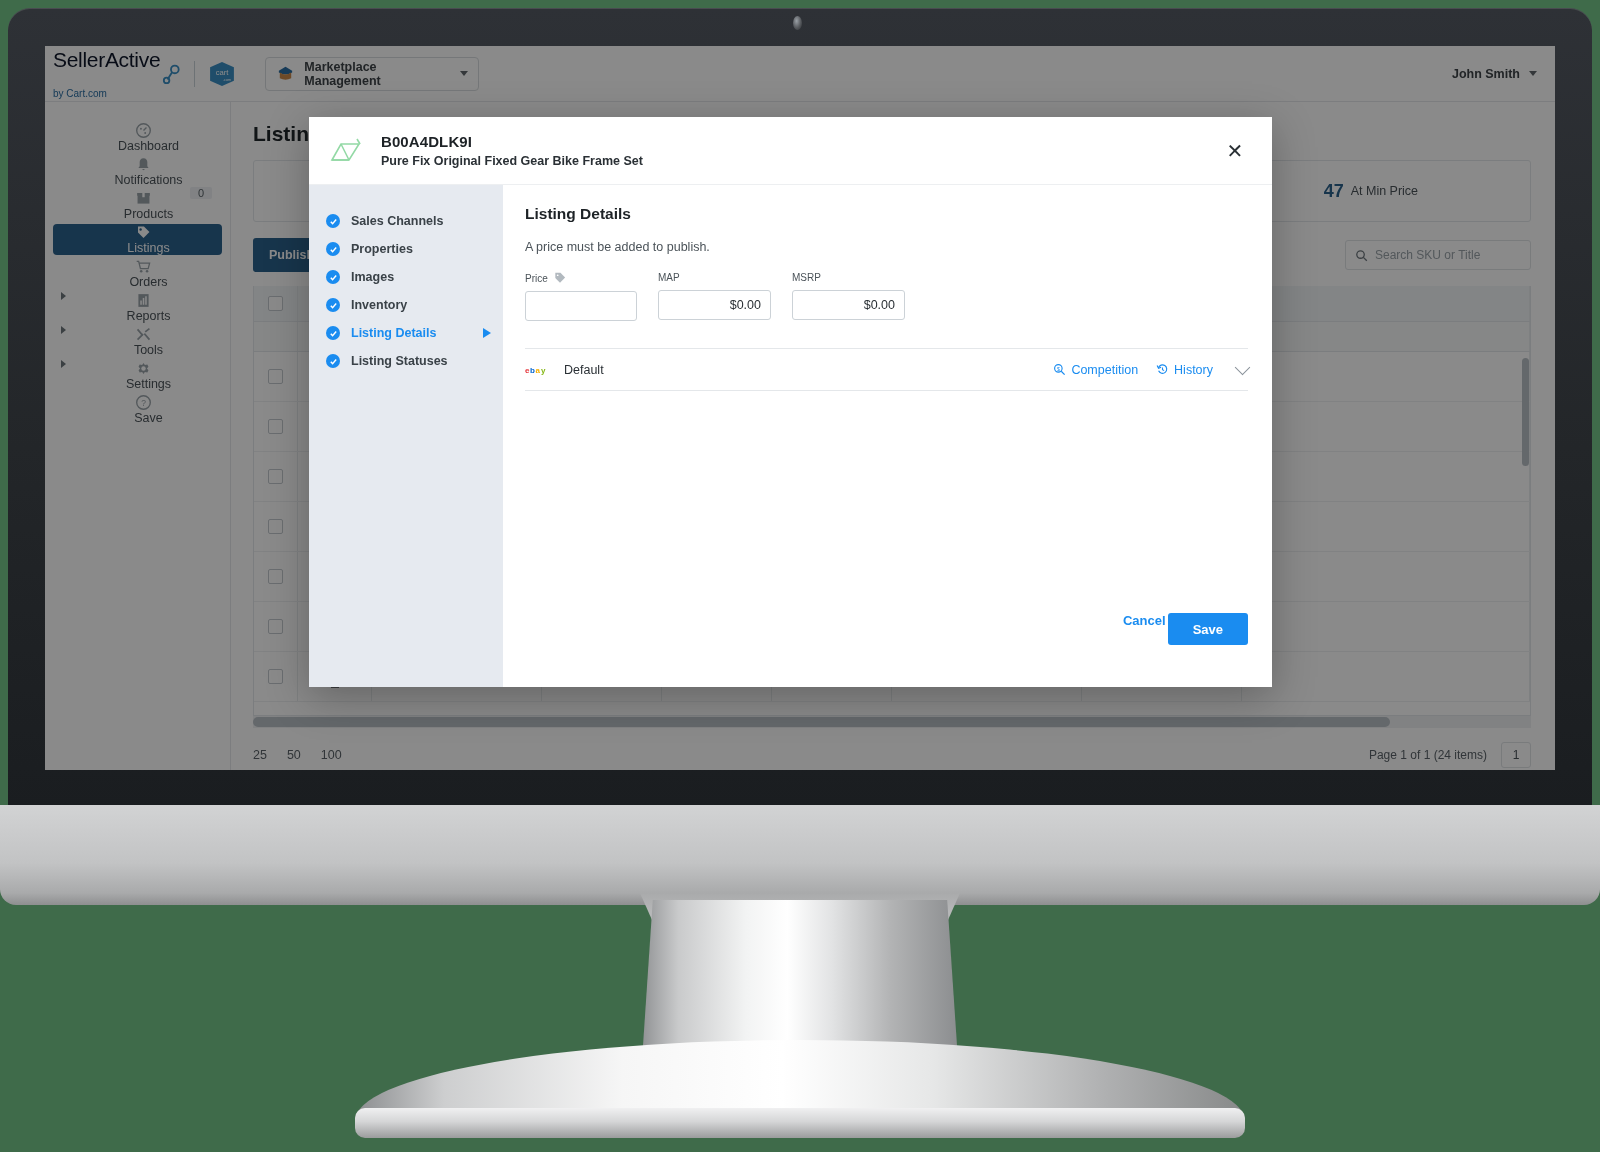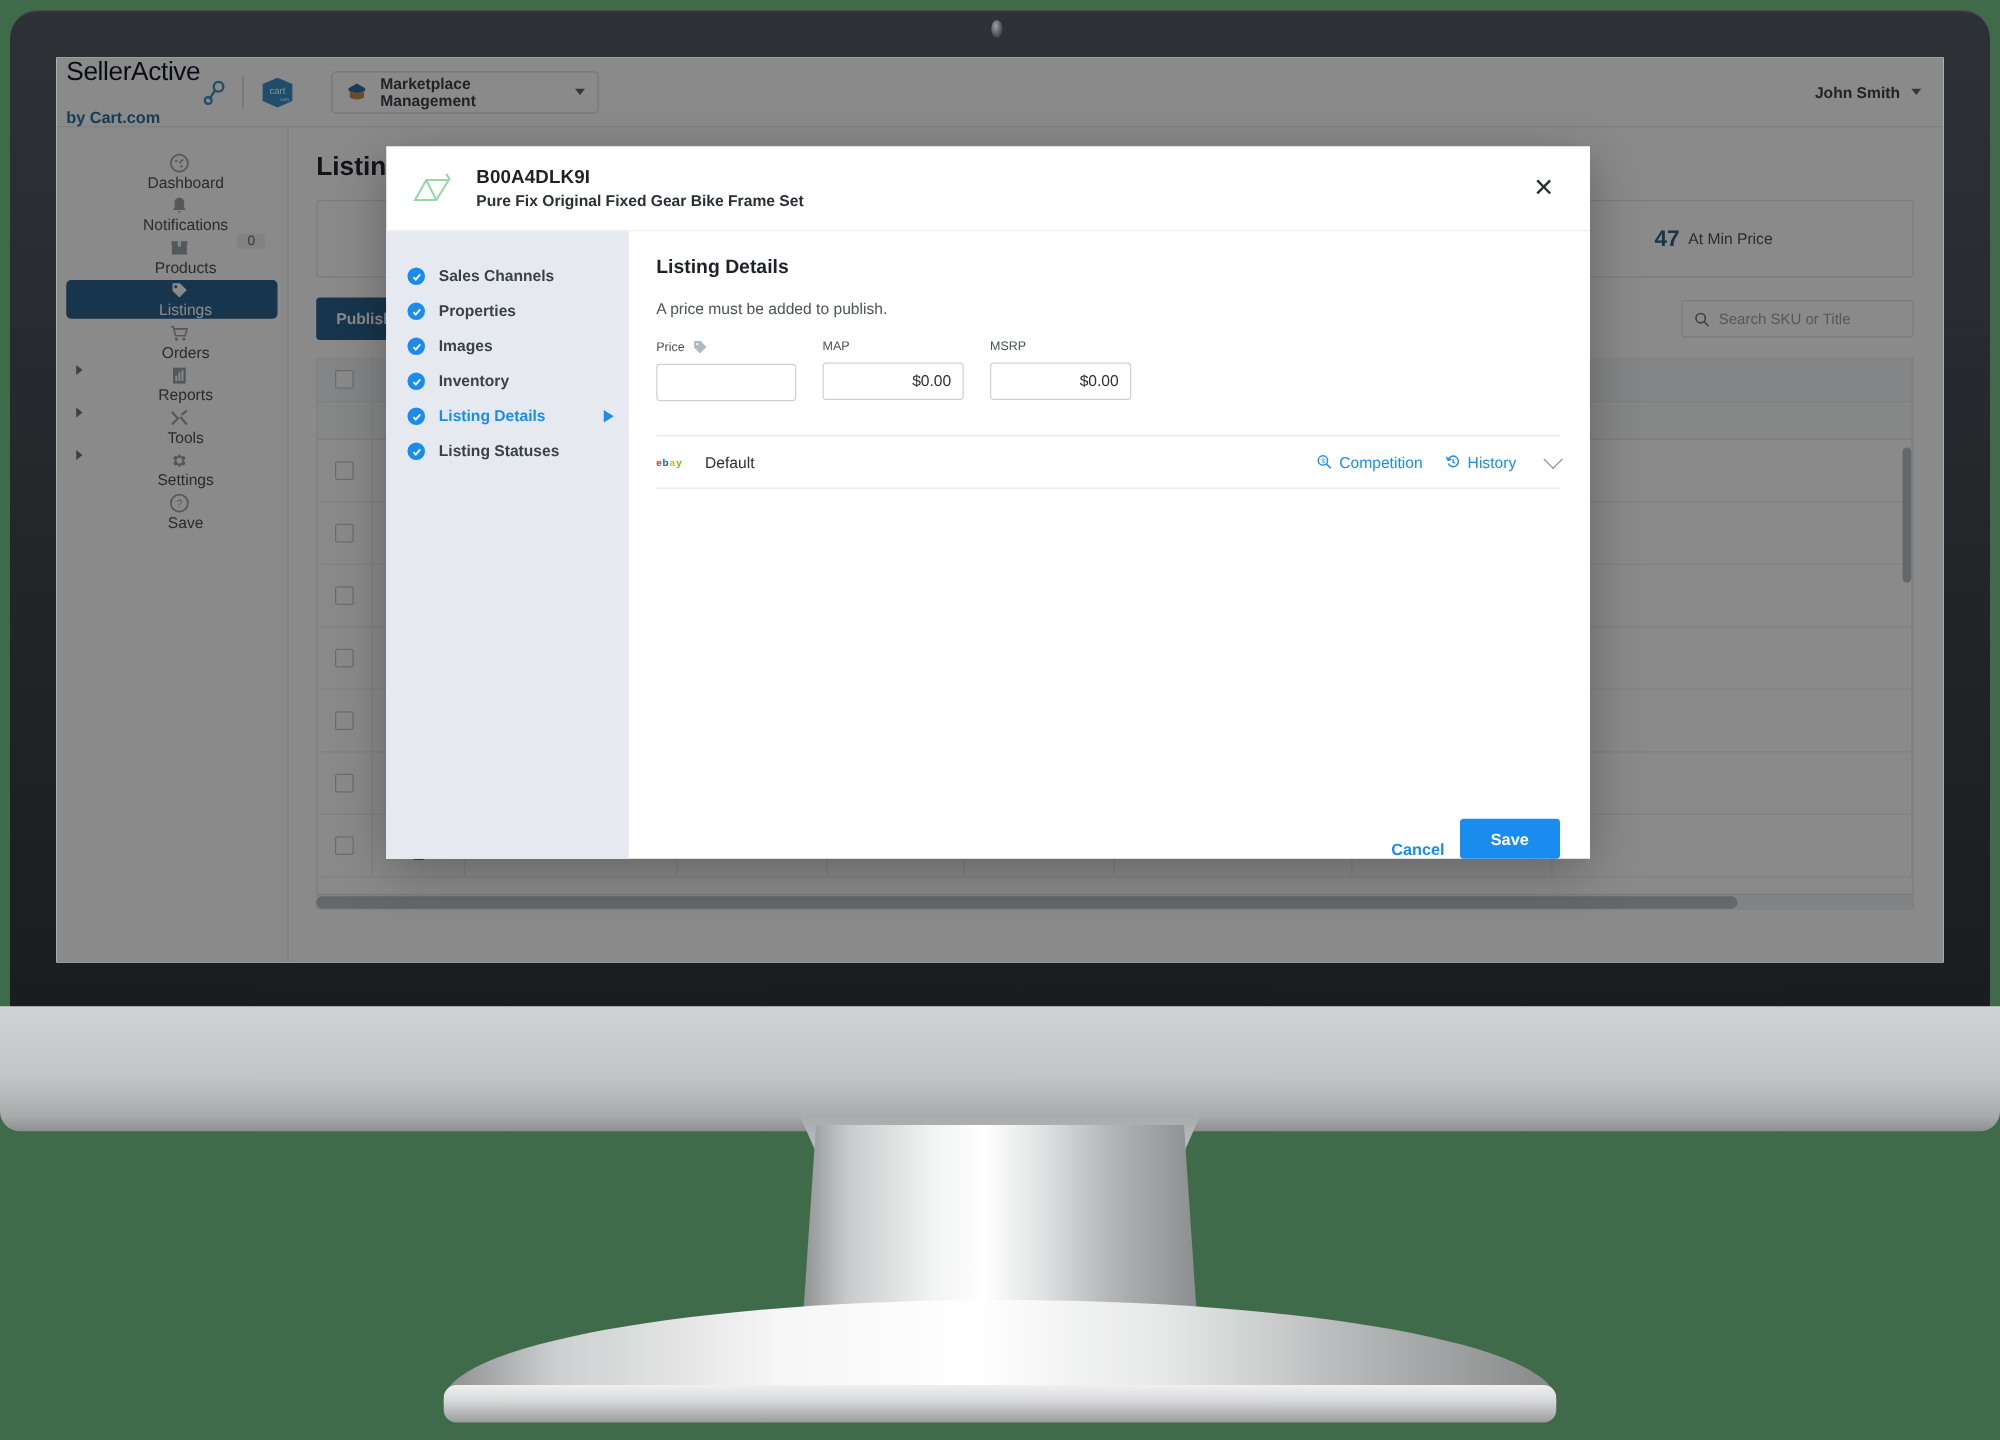--- a/index.html
+++ b/index.html
@@ -73,21 +73,21 @@
   .topbar {
     position: absolute; left: 0; top: 0; width: 1510px; height: 56px;
     background: #ffffff; border-bottom: 1px solid #e6e8ea;
     display: flex; align-items: center;
   }
   .brand { margin-left: 8px; display: flex; align-items: flex-end; gap: 0px; }
   .brand-text { display: flex; flex-direction: column; line-height: 1; }
   .brand-name {
     font-size: 21px; font-weight: 400; color: #0f172a; letter-spacing: -0.3px;
   }
-  .brand-sub { font-size: 13px; color: #2b6ea3; margin-top: 19px; font-weight: bold; }
+  .brand-sub { font-size: 10px; color: #2b6ea3; margin-top: 19px; }
   .brand-loop { width: 22px; height: 22px; margin-left: 2px; align-self: center; }
   .brand-divider { width: 1px; height: 26px; background: #c9d2d9; margin: 0 10px; align-self: center; }
   .cart-badge { width: 34px; height: 28px; align-self: center; }
 
   .mm-select {
     margin-left: 26px; width: 214px; height: 34px;
     border: 1px solid #d8dcdf; border-radius: 4px; background: #fff;
     display: flex; align-items: center; padding: 0 10px; gap: 9px; cursor: pointer;
   }
   .mm-icon { width: 19px; height: 19px; }
@@ -287,21 +287,21 @@
   .chan-link {
     display: flex; align-items: center; gap: 5px; font-size: 12.5px; color: #1a8cf0; cursor: pointer;
   }
   .chev-dn {
     width: 11px; height: 11px; border-right: 1.6px solid #8a929a; border-bottom: 1.6px solid #8a929a;
     transform: rotate(45deg); margin-left: 6px; margin-top: -4px; cursor: pointer;
   }
 
   .modal-foot {
     position: absolute; left: 0; bottom: 0; width: 100%; height: 74px;
-    display: flex; align-items: flex-end; justify-content: flex-end; gap: 12px; padding-right: 24px;
+    display: flex; align-items: flex-start; justify-content: flex-end; gap: 2px; padding-right: 24px;
   }
   .btn-cancel {
     background: none; border: none; font-size: 13px; font-weight: 700; color: #1a8cf0; cursor: pointer;
     font-family: "Liberation Sans", sans-serif;
   }
   .btn-save {
     height: 32px; padding: 0 25px; background: #1a8cf0; color: #fff; border: none; border-radius: 3px;
     font-size: 13px; font-weight: 700; cursor: pointer; font-family: "Liberation Sans", sans-serif;
   }
 </style>
@@ -621,20 +621,27 @@
           </div>
         </div>
 
         <div class="vscroll"></div>
       </div>
 
       <div class="hscroll">
         <div class="hscroll-thumb"></div>
       </div>
 
+      <div class="pager">
+        <span class="pg-size">25</span>
+        <span class="pg-size">50</span>
+        <span class="pg-size">100</span>
+        <span class="pg-info">Page 1 of 1 (24 items)</span>
+        <span class="pg-input">1</span>
+      </div>
     </div>
 
     <div class="app-dim"></div>
 
     <div class="modal">
 
       <div class="modal-head">
         <svg class="modal-thumb" viewBox="0 0 40 36">
           <path d="M5 27 L14 11 L32 11 L22 27 Z" fill="none" stroke="#93d9a5" stroke-width="1.6"></path>
           <path d="M14 11 L22 27" stroke="#93d9a5" stroke-width="1.6" fill="none"></path>

